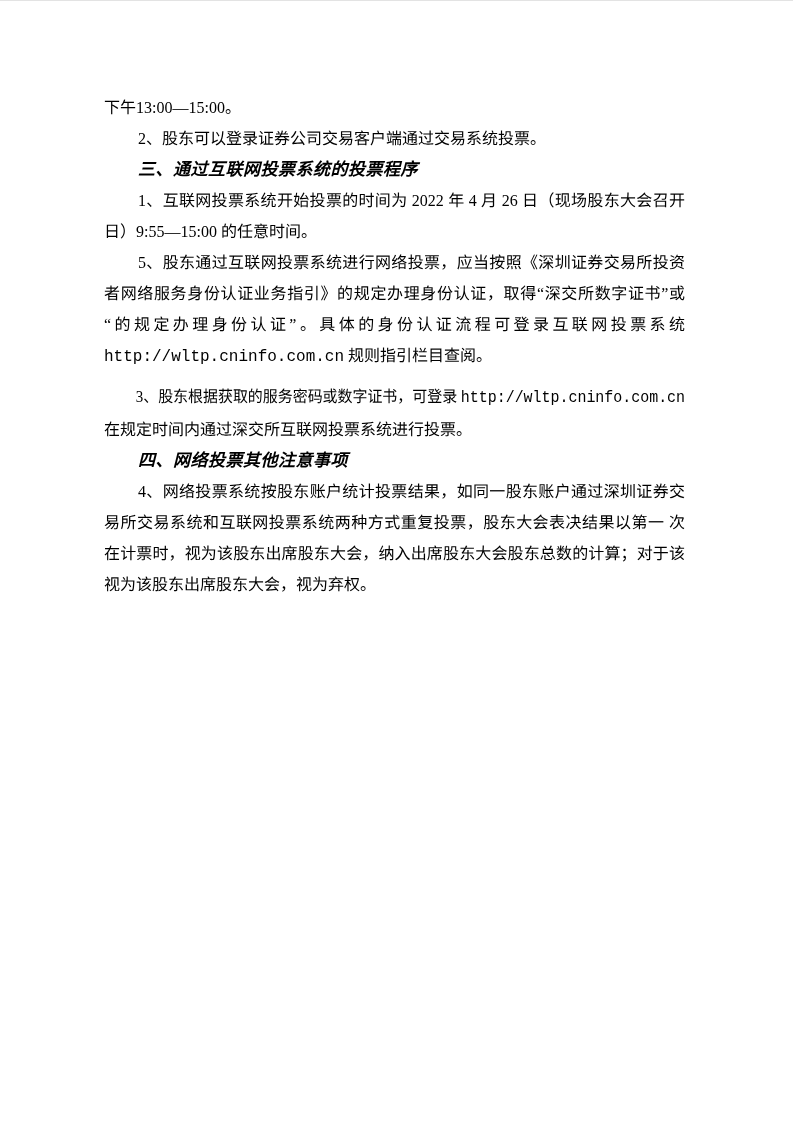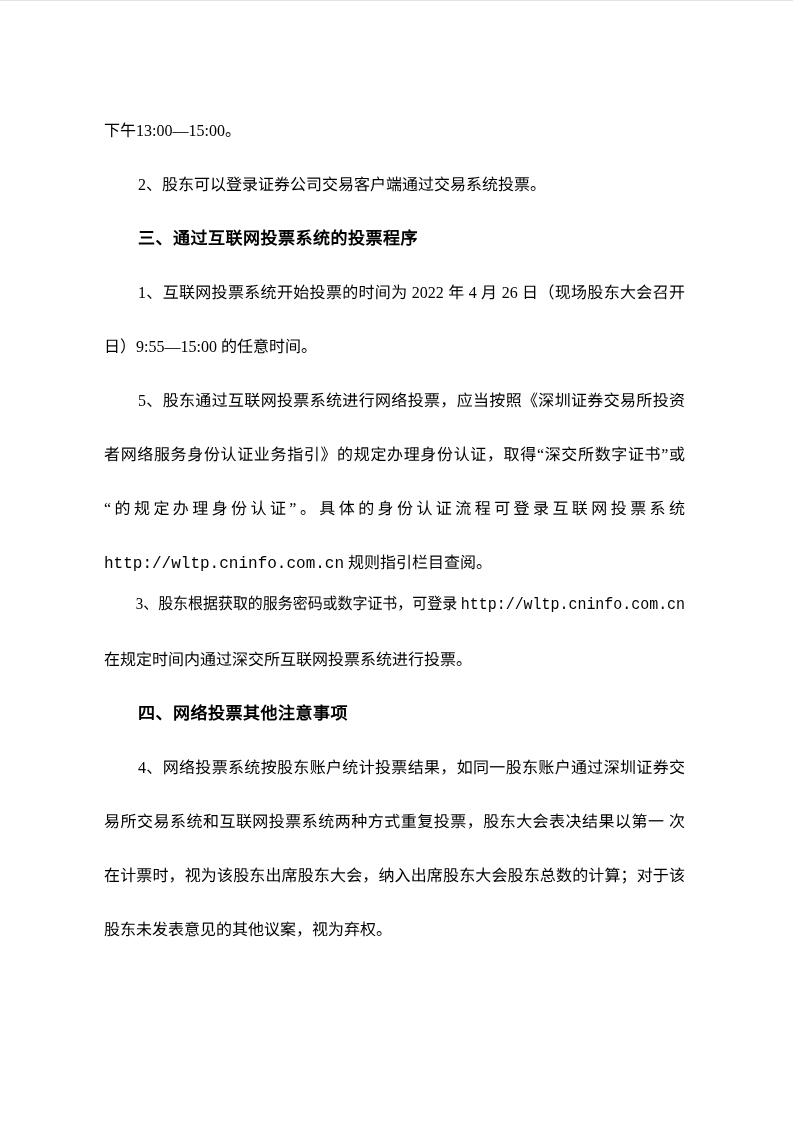--- a/index.html
+++ b/index.html
@@ -25,33 +25,33 @@
     left: 104px;
     top: 92px;
     width: 581px;
     font-size: 16px;
     line-height: 31px;
   }
   .line {
     min-height: 31px;
     text-align: left;
     word-break: break-all;
-    margin-top: 23px;
   }
   .line.ind { text-indent: 34px; }
   .line.j {
     text-align: justify;
     text-align-last: justify;
     text-justify: inter-ideograph;
   }
   .line.h {
     font-family: "Liberation Sans", "DejaVu Sans", sans-serif;
     font-weight: 700;
     font-size: 17px;
     letter-spacing: 0.5px;
+    font-style: italic;
   }
   .mono {
     font-family: "Liberation Mono", "DejaVu Sans Mono", monospace;
     font-size: 16px;
   }
 </style>
 </head>
 <body>
 
 <div class="page" style="background: rgb(255, 255, 255); color: rgb(0, 0, 0);">
@@ -65,15 +65,15 @@
       <div class="line ind j"><span>5、股东通过互联网投票系统进行网络投票，应当按照《深圳证券交易所投资</span></div>
       <div class="line j"><span>者网络服务身份认证业务指引》的规定办理身份认证，取得“深交所数字证书”或</span></div>
       <div class="line j"><span>“的规定办理身份认证”。具体的身份认证流程可登录互联网投票系统</span></div>
       <div class="line"><span class="mono">http://wltp.cninfo.com.cn</span><span> 规则指引栏目查阅。</span></div>
       <div class="line ind j" style="margin-top: 8px; white-space: nowrap; text-align-last: auto; transform: scaleX(0.934084); transform-origin: 0px 50%;"><span>3、股东根据获取的服务密码或数字证书，可登录 </span><span class="mono">http://wltp.cninfo.com.cn</span></div>
       <div class="line"><span>在规定时间内通过深交所互联网投票系统进行投票。</span></div>
       <div class="line ind h"><span>四、网络投票其他注意事项</span></div>
       <div class="line ind j"><span>4、网络投票系统按股东账户统计投票结果，如同一股东账户通过深圳证券交</span></div>
       <div class="line j"><span>易所交易系统和互联网投票系统两种方式重复投票，股东大会表决结果以第一 次</span></div>
       <div class="line j"><span>在计票时，视为该股东出席股东大会，纳入出席股东大会股东总数的计算；对于该</span></div>
-      <div class="line"><span>股东未发表意见的其他议案，视为弃权。</span></div>
+      <div class="line"><span>视为该股东出席股东大会，视为弃权。</span></div>
     </div>
 </div>
 
 </body></html>

